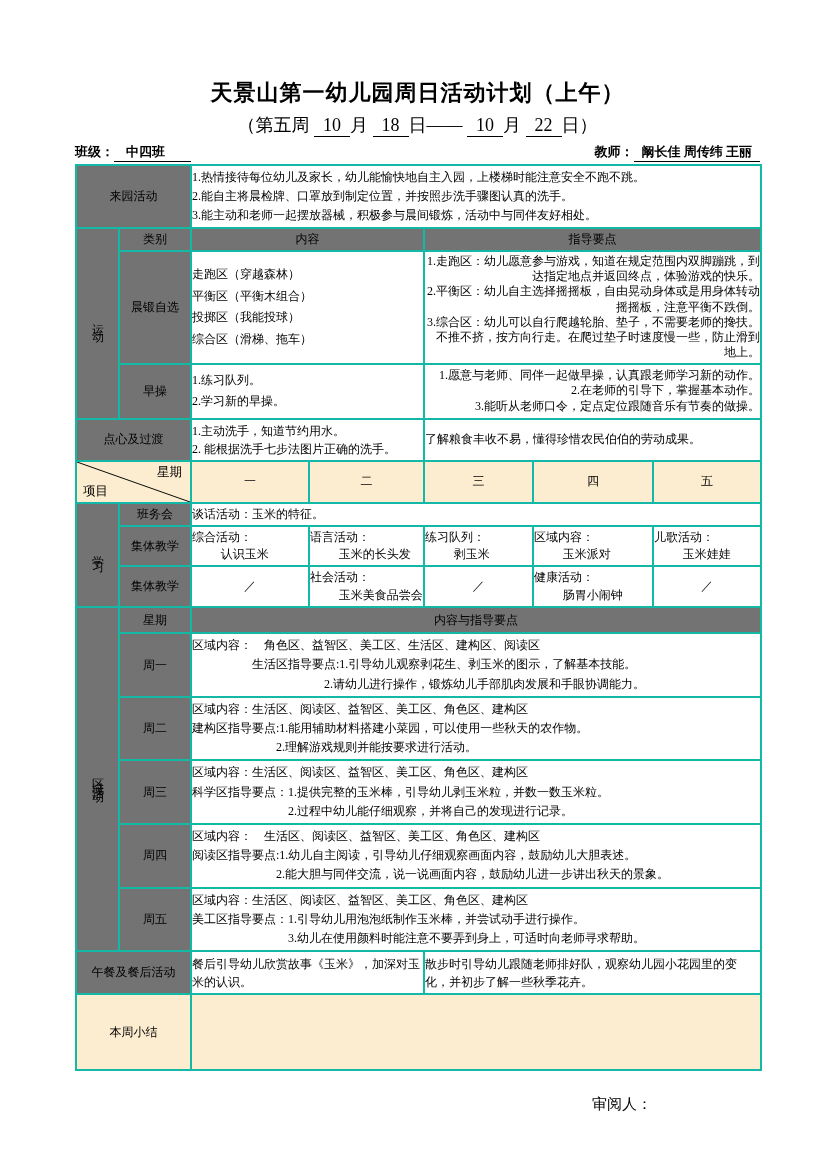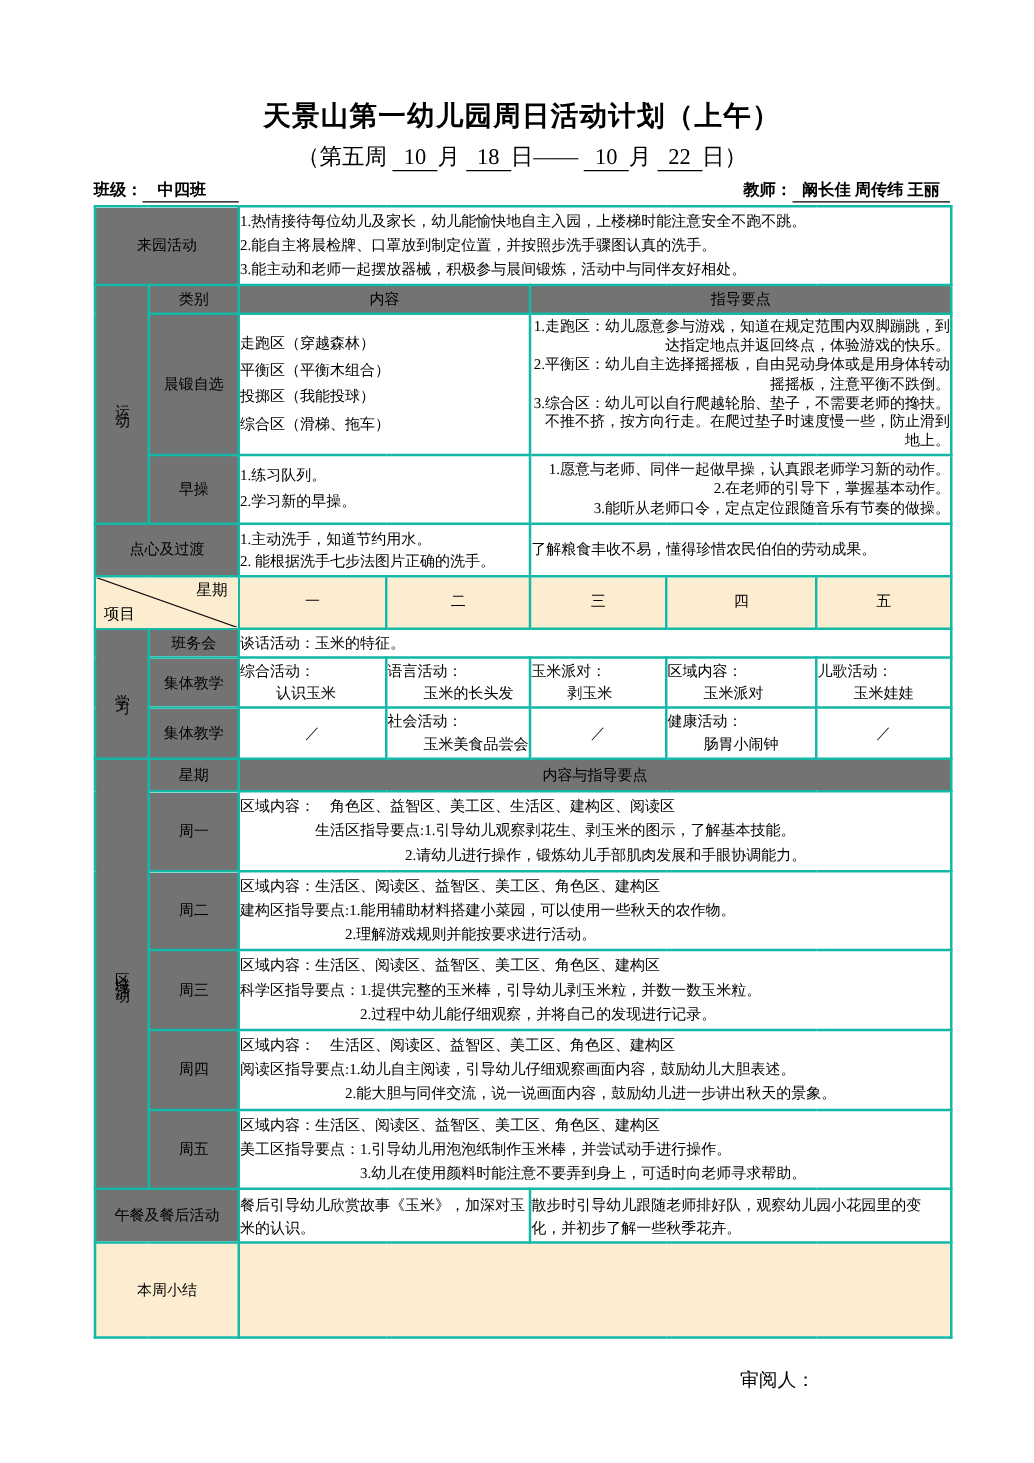--- a/index.html
+++ b/index.html
@@ -165,21 +165,21 @@
       <td class="gray lbl" style="height:35px">集体教学</td>
       <td class="content">
         <div class="act-title">综合活动：</div>
         <div class="act-value">认识玉米</div>
       </td>
       <td class="content">
         <div class="act-title">语言活动：</div>
         <div class="act-value">玉米的长头发</div>
       </td>
       <td class="content">
-        <div class="act-title">玉米派对：</div>
+        <div class="act-title">练习队列：</div>
         <div class="act-value">剥玉米</div>
       </td>
       <td class="content">
         <div class="act-title">区域内容：</div>
         <div class="act-value">玉米派对</div>
       </td>
       <td class="content">
         <div class="act-title">儿歌活动：</div>
         <div class="act-value">玉米娃娃</div>
       </td>

